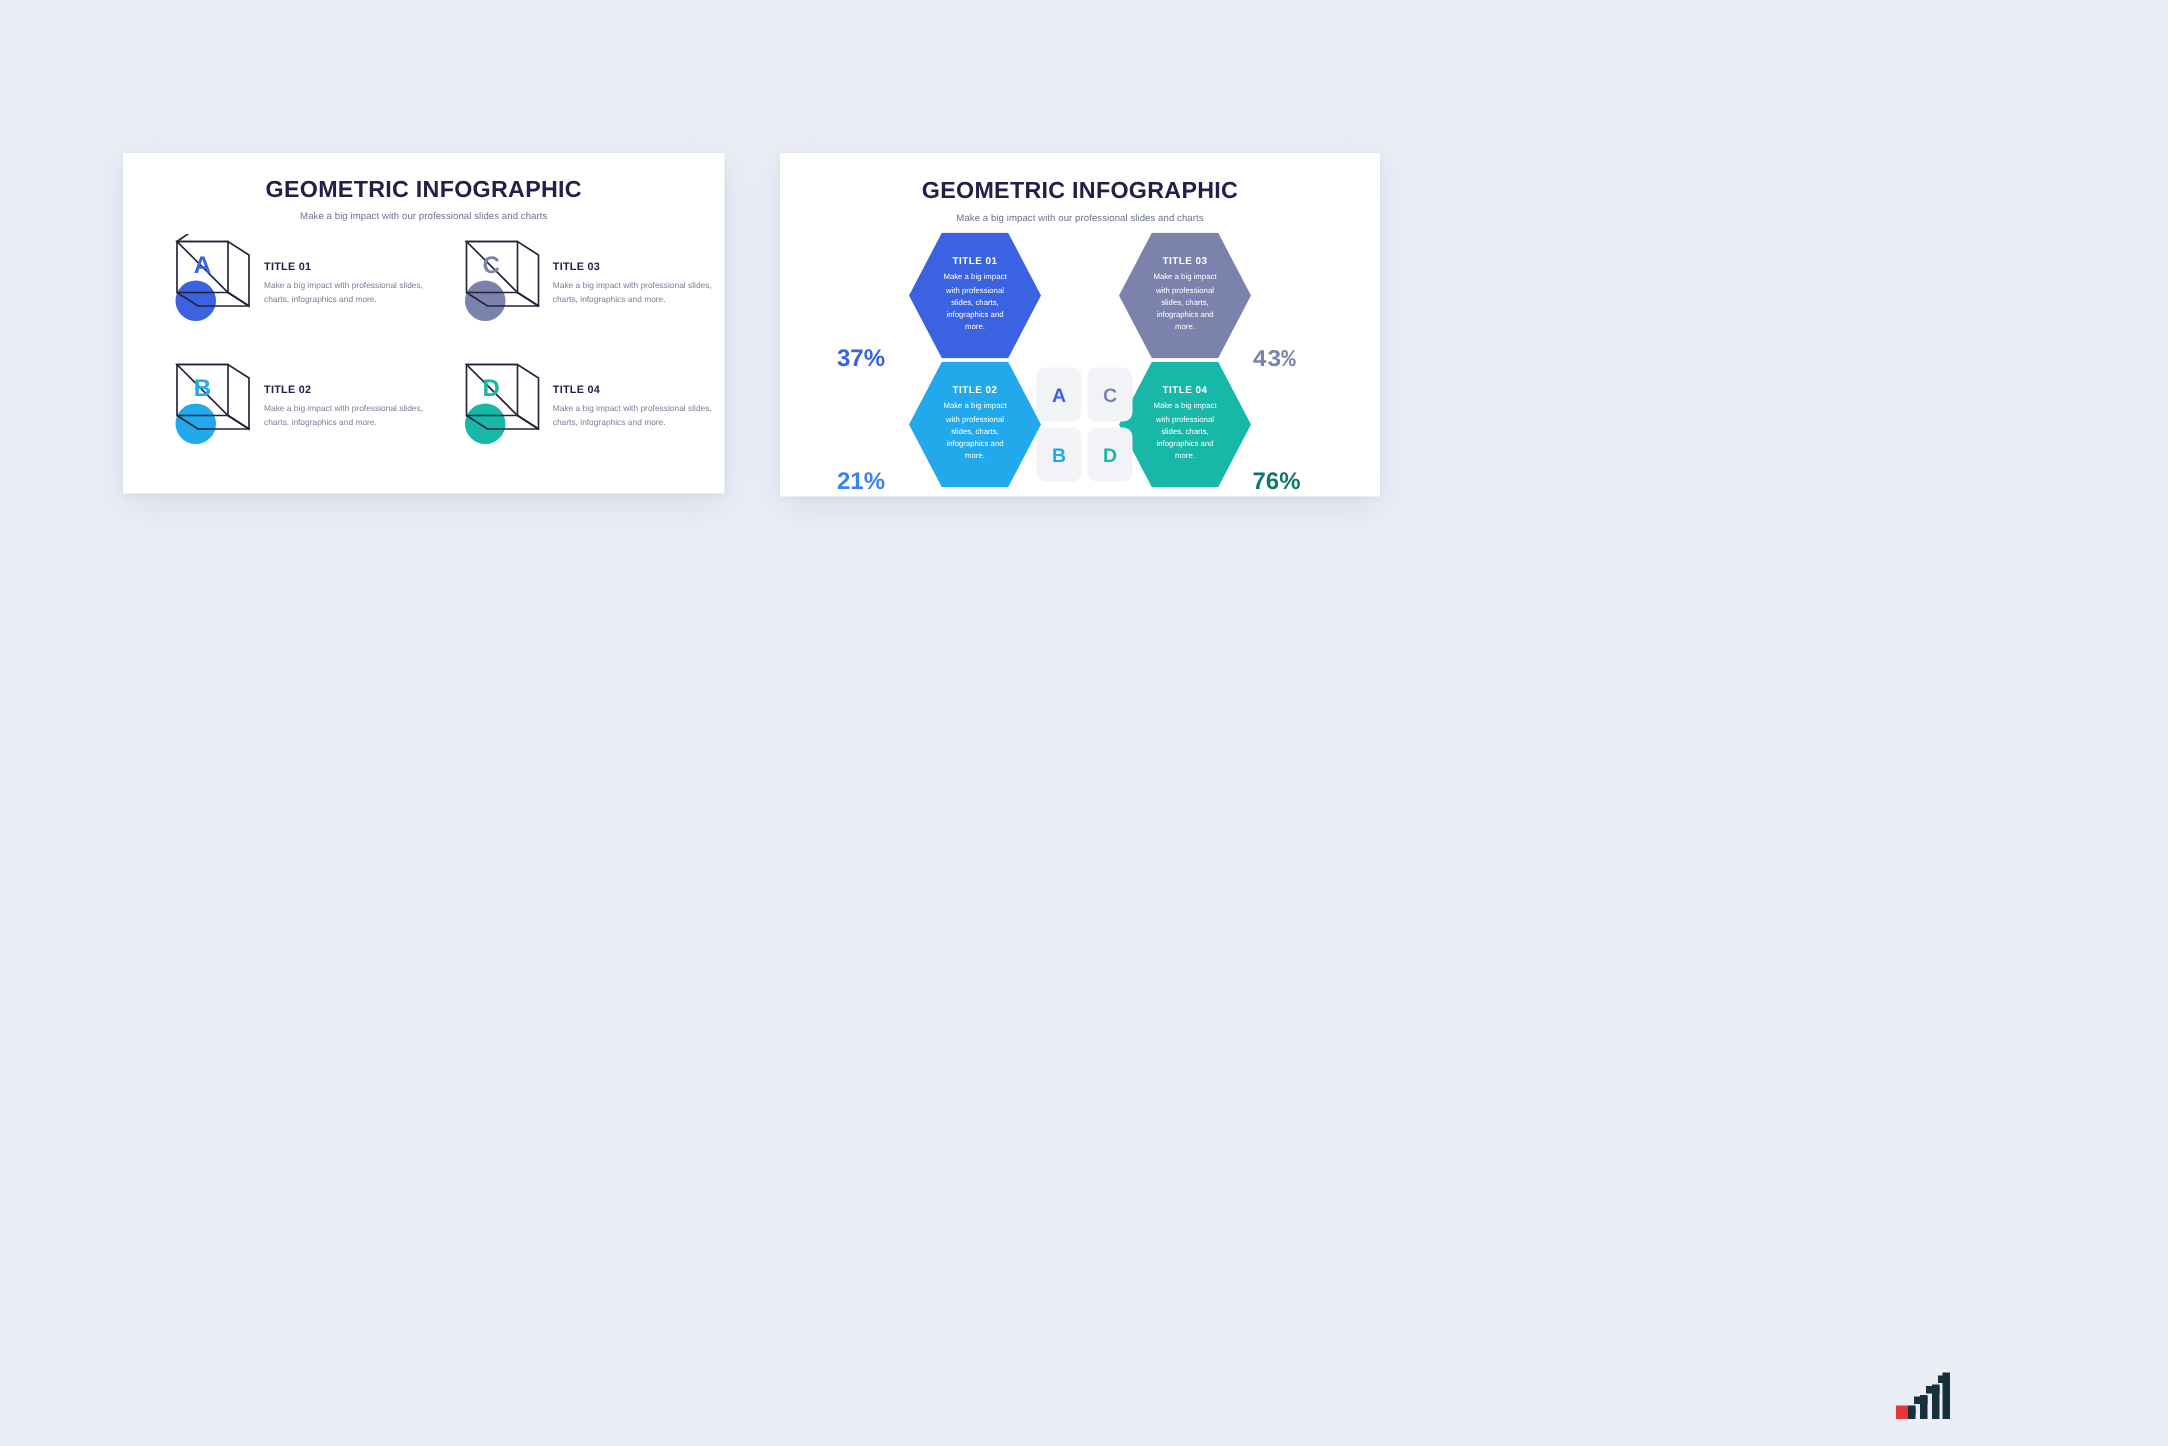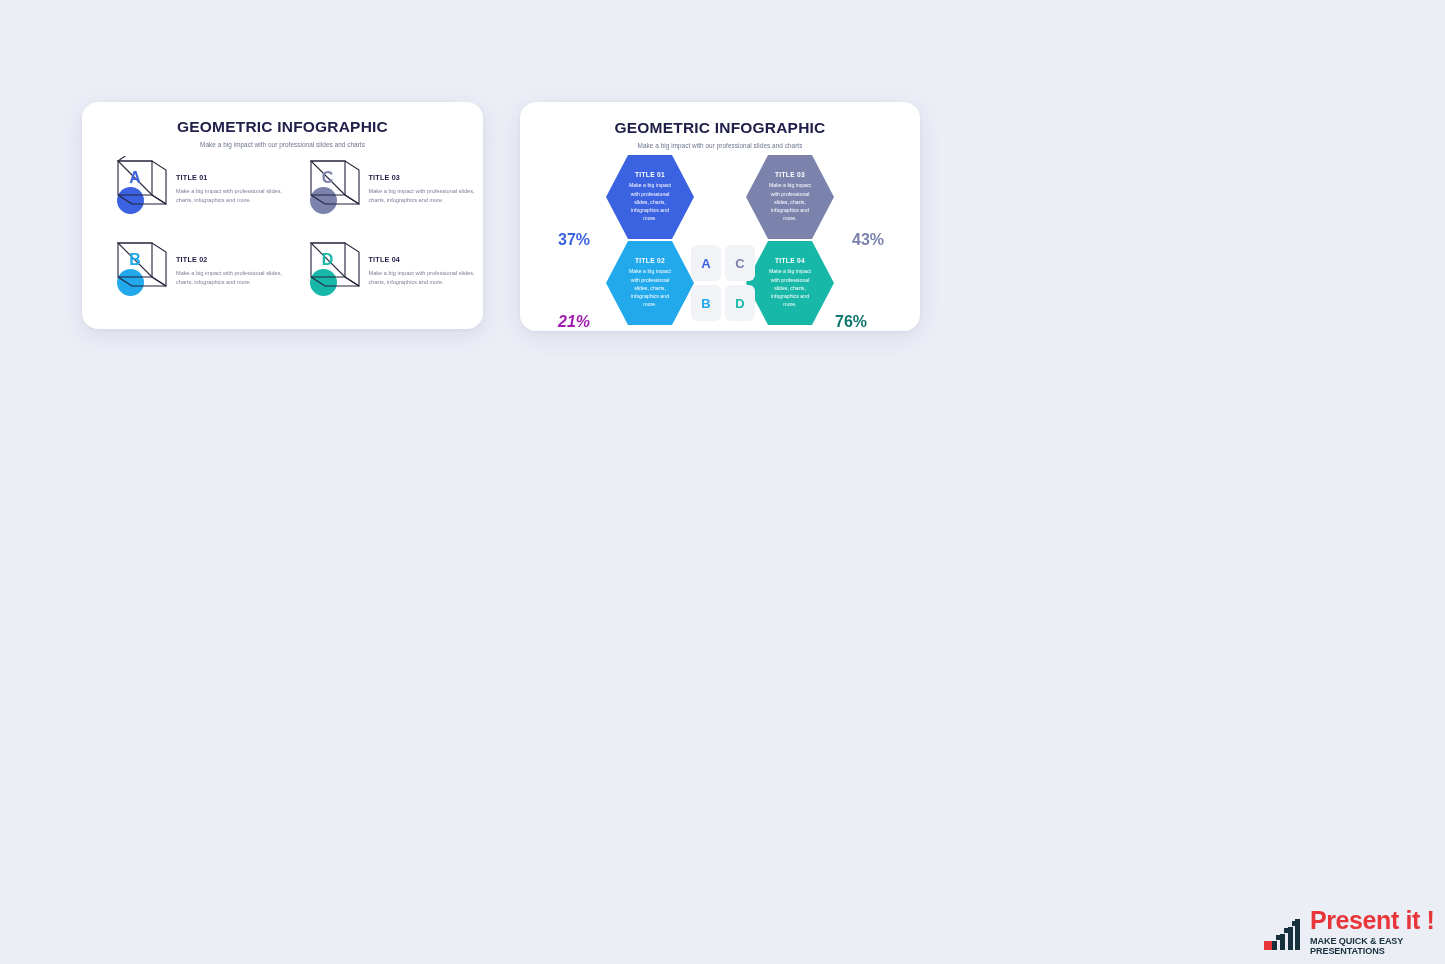--- a/index.html
+++ b/index.html
@@ -12,21 +12,21 @@
     background: #eceef6;
     font-family: "Liberation Sans", sans-serif;
     overflow: hidden;
     position: relative;
   }
 
   
   .card {
     position: absolute;
     background: #ffffff;
-    border-radius: 16px;
+    border-radius: 0;
     box-shadow: 0 6px 22px rgba(80, 95, 140, 0.13), 0 1px 3px rgba(80,95,140,0.07);
   }
   #card-left  { left: 82px;  top: 102px; width: 401px; height: 227px; }
   #card-right { left: 520px; top: 102px; width: 400px; height: 229px; }
 
   .card-title {
     text-align: center;
     font-weight: bold;
     color: #20204a;
     letter-spacing: 0.2px;
@@ -148,21 +148,21 @@
   #lb-c { left: 205px; top: 96px; }
   #lb-d { left: 205px; top: 136px; }
 
   .pct {
     position: absolute;
     font-size: 16px;
     font-weight: bold;
   }
   #pct-1 { left: 38px;  top: 82px; }
   #pct-2 { left: 38px;  top: 164px; }
-  #pct-3 { left: 332px; top: 82px; }
+  #pct-3 { left: 315px; top: 82px; font-family: Liberation Mono, monospace; }
   #pct-4 { left: 315px; top: 164px; }
 
   
   #logo {
     position: absolute;
     left: 1262px;
     top: 908px;
     display: flex;
     align-items: center;
   }
@@ -296,37 +296,33 @@
       <div class="h-title">TITLE 04</div>
       <div class="h-desc">Make a big impact with professional slides, charts, infographics and more.</div>
     </div>
 
     <div class="letter-box" id="lb-a" style="color:#3b62e0;">A</div>
     <div class="letter-box" id="lb-b" style="color:#22a9ec;">B</div>
     <div class="letter-box" id="lb-c" style="color:#7b83ad;">C</div>
     <div class="letter-box" id="lb-d" style="color:#18b8a8;">D</div>
 
     <div class="pct" id="pct-1" style="color:#3b62e0;">37%</div>
-    <div class="pct" id="pct-2" style="color:#a21caf;font-style:italic;">21%</div>
+    <div class="pct" id="pct-2" style="color:#3b82f6;">21%</div>
     <div class="pct" id="pct-3" style="color:#7b83ad;">43%</div>
     <div class="pct" id="pct-4" style="color:#0f766e;">76%</div>
 
   </div>
 </div>
 
 <div id="logo">
   <svg id="logo-mark" viewBox="0 0 40 40">
     <path d="M2 38 L2 30 L16 30 L16 16 L30 16 L30 2 L38 2 L38 10 L38 38 L30 38 L30 24 L24 24 L24 38 Z" fill="none"></path>
     <path d="M38 2 L38 38 L33 38 L33 7 L38 7 Z" fill="#17313c"></path>
     <path d="M30 9 L38 9 L38 14 L30 14 Z" fill="#17313c"></path>
     <path d="M26 15 L26 38 L31 38 L31 15 Z" fill="#17313c"></path>
     <path d="M22 16 L31 16 L31 21 L22 21 Z" fill="#17313c"></path>
     <path d="M18 22 L18 38 L23 38 L23 22 Z" fill="#17313c"></path>
     <path d="M14 23 L23 23 L23 28 L14 28 Z" fill="#17313c"></path>
     <path d="M10 29 L10 38 L15 38 L15 29 Z" fill="#17313c"></path>
     <path d="M4 30 L15 30 L15 35 L4 35 Z" fill="#17313c"></path>
     <rect x="2" y="29" width="8" height="9" fill="#e8353a"></rect>
   </svg>
-  <div id="logo-text">
-    <div id="logo-word">Present it !</div>
-    <div id="logo-tag">MAKE QUICK &amp; EASY PRESENTATIONS</div>
-  </div>
 </div>
 
 </body></html>

